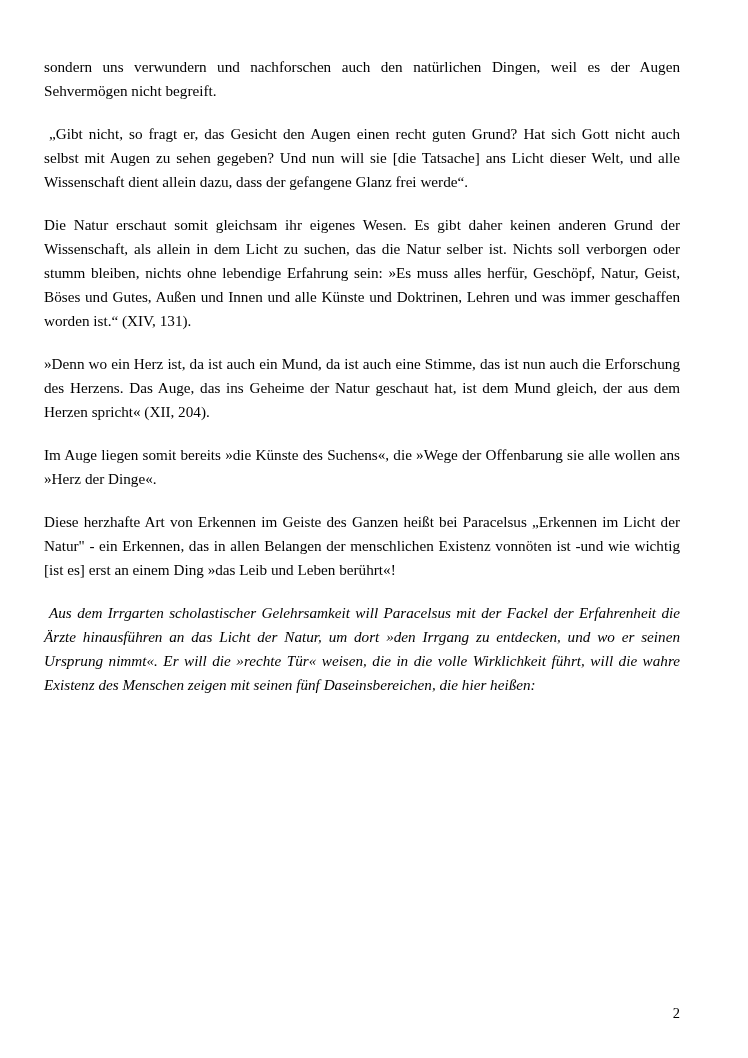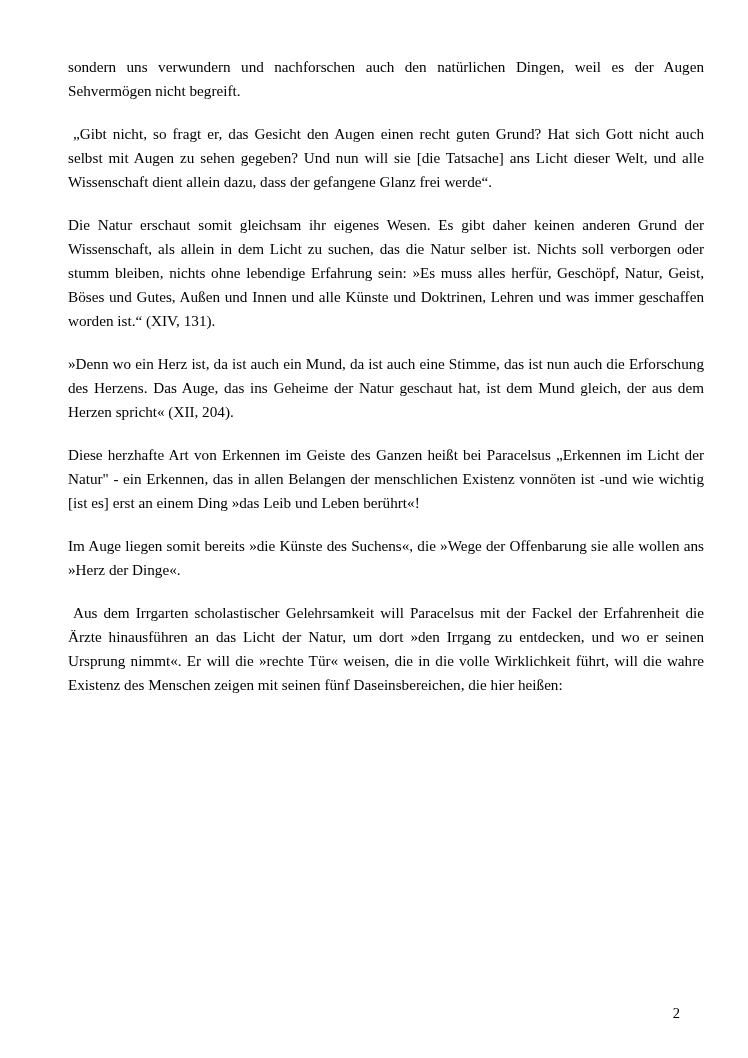--- a/index.html
+++ b/index.html
@@ -11,54 +11,55 @@
     height: 1058px;
     background: #ffffff;
     font-family: "Liberation Serif", serif;
     color: #000000;
   }
   .page {
     position: relative;
     width: 748px;
     height: 1058px;
     box-sizing: border-box;
-    padding: 55px 68px 40px 68px;
+    padding: 55px 68px 40px 44px;
   }
   .doc-body {
     width: 636px;
   }
   p.para {
     margin: 0 0 19px 0;
     font-size: 15.2px;
     line-height: 1.58;
     text-align: justify;
     text-justify: inter-word;
     hyphens: none;
   }
   p.para.indent-sp {
     text-indent: 5px;
   }
   p.para:last-child {
     margin-bottom: 0;
+    font-style: italic;
   }
   .page-number {
     position: absolute;
     right: 68px;
     bottom: 38px;
     font-size: 14.5px;
     line-height: 1;
   }
 </style>
 </head>
 <body>
 
 <div class="page">
   <div class="doc-body">
     <p class="para">sondern uns verwundern und nachforschen auch den natürlichen Dingen, weil es der Augen Sehvermögen nicht begreift.</p>
     <p class="para indent-sp"> „Gibt nicht, so fragt er, das Gesicht den Augen einen recht guten Grund? Hat sich Gott nicht auch selbst mit Augen zu sehen gegeben? Und nun will sie [die Tatsache] ans Licht dieser Welt, und alle Wissenschaft dient allein dazu, dass der gefangene Glanz frei werde“.</p>
     <p class="para">Die Natur erschaut somit gleichsam ihr eigenes Wesen. Es gibt daher keinen anderen Grund der Wissenschaft, als allein in dem Licht zu suchen, das die Natur selber ist. Nichts soll verborgen oder stumm bleiben, nichts ohne lebendige Erfahrung sein: »Es muss alles herfür, Geschöpf, Natur, Geist, Böses und Gutes, Außen und Innen und alle Künste und Doktrinen, Lehren und was immer geschaffen worden ist.“ (XIV, 131).</p>
     <p class="para">»Denn wo ein Herz ist, da ist auch ein Mund, da ist auch eine Stimme, das ist nun auch die Erforschung des Herzens. Das Auge, das ins Geheime der Natur geschaut hat, ist dem Mund gleich, der aus dem Herzen spricht« (XII, 204).</p>
+    <p class="para">Im Auge liegen somit bereits »die Künste des Suchens«, die »Wege der Offenbarung sie alle wollen ans »Herz der Dinge«.</p>
     <p class="para">Diese herzhafte Art von Erkennen im Geiste des Ganzen heißt bei Paracelsus „Erkennen im Licht der Natur"  - ein Erkennen, das in allen Belangen der menschlichen Existenz vonnöten ist  -und wie wichtig  [ist es] erst an einem Ding »das Leib und Leben berührt«!</p>
-    <p class="para">Im Auge liegen somit bereits »die Künste des Suchens«, die »Wege der Offenbarung sie alle wollen ans »Herz der Dinge«.</p>
     <p class="para indent-sp"> Aus dem Irrgarten scholastischer Gelehrsamkeit will Paracelsus mit der Fackel der Erfahrenheit die Ärzte hinausführen an das Licht der Natur, um dort »den Irrgang zu entdecken, und wo er seinen Ursprung nimmt«. Er will die »rechte Tür« weisen, die in die volle Wirklichkeit führt, will die wahre Existenz des Menschen zeigen mit seinen fünf Daseinsbereichen, die hier heißen:</p>
   </div>
   <div class="page-number">2</div>
 </div>
 
 </body></html>

